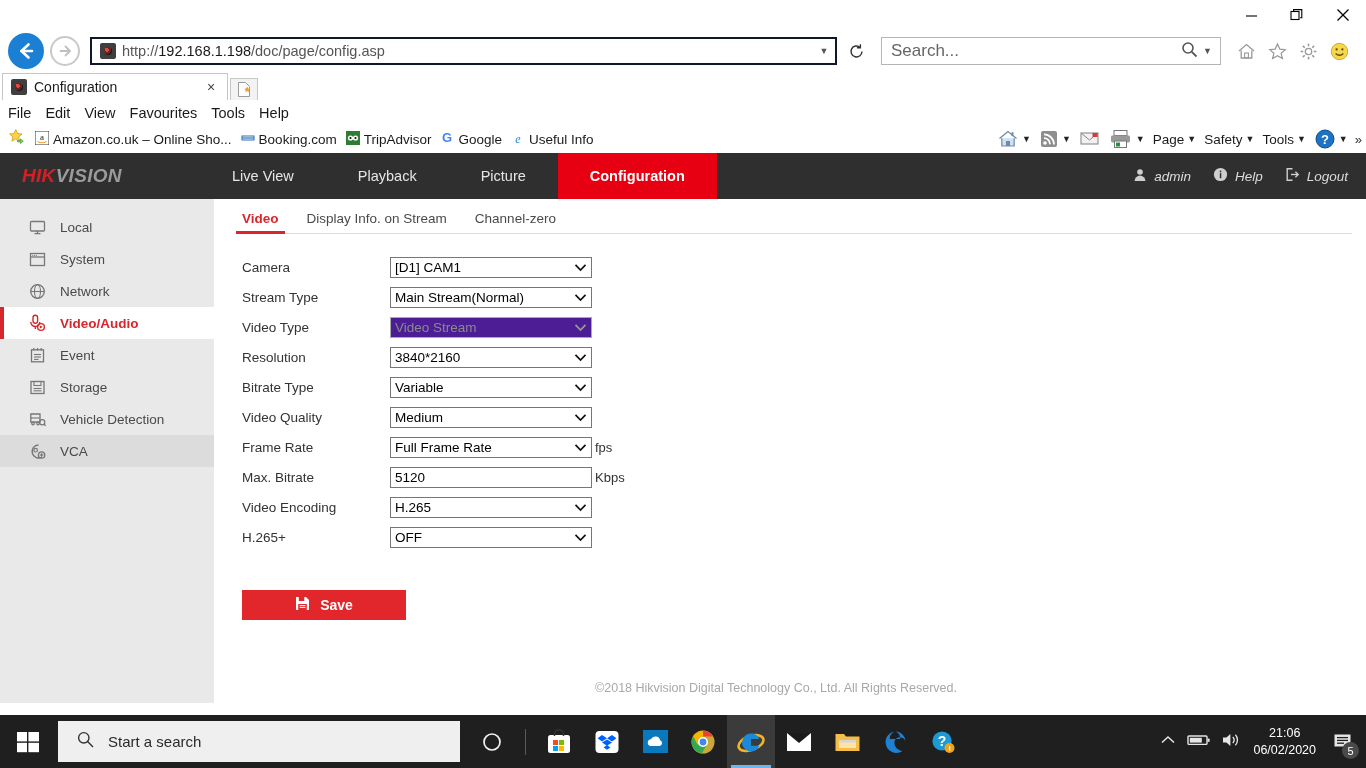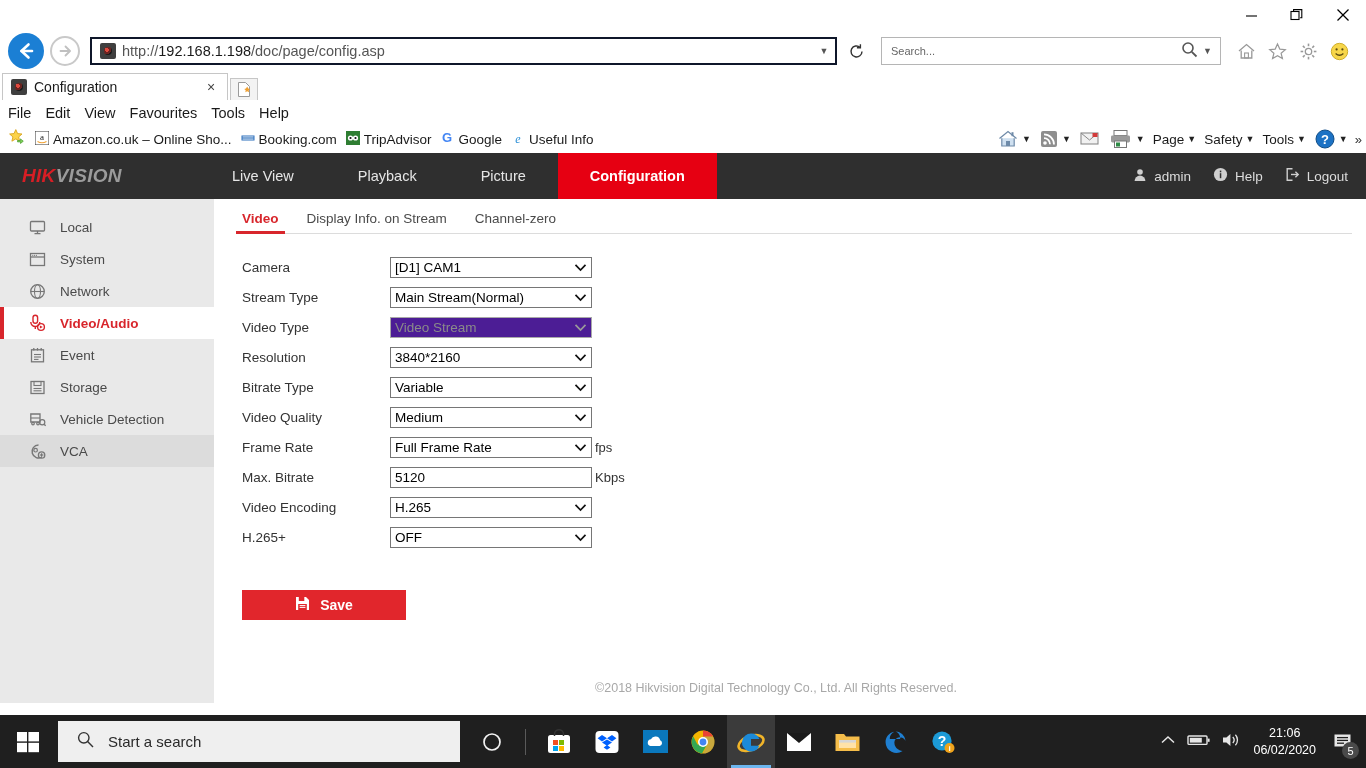--- a/index.html
+++ b/index.html
@@ -53,21 +53,21 @@
   .addr-spacer { flex: 1; }
   .addr-caret { width: 22px; text-align: center; color: #555; font-size: 9px; }
   .refresh-btn {
     width: 30px; height: 28px; display: flex; align-items: center; justify-content: center;
     border: 1px solid transparent; flex: 0 0 auto;
   }
   .search-box {
     flex: 0 0 340px; height: 28px; border: 1px solid #b5b5b5; background: #fff;
     display: flex; align-items: center; margin-left: 6px;
   }
-  .search-ph { font-size: 11px; color: #666; margin-left: 9px; flex: 1; }
+  .search-ph { font-size: 17px; color: #666; margin-left: 9px; flex: 1; }
   .search-mag { margin-right: 4px; }
   .search-caret { font-size: 9px; color: #555; margin-right: 8px; }
   .chrome-icons { display: flex; align-items: center; gap: 5px; margin-left: 8px; }
   .chrome-icons > span { width: 26px; height: 28px; display: flex; align-items: center; justify-content: center; }
 
   
   .tabstrip { height: 28px; display: flex; align-items: flex-end; background: #ffffff; padding-left: 2px; }
   .tab {
     width: 226px; height: 27px; border: 1px solid #c6c6c6; border-bottom: none;
     background: #fff; display: flex; align-items: center; padding: 0 8px; gap: 7px;
@@ -103,21 +103,21 @@
   }
   .hk-logo .red { color: #d81e25; }
   .hk-logo .gray { color: #9b9b9b; }
   .hk-nav { display: flex; align-items: stretch; }
   .hk-nav-item {
     display: flex; align-items: center; justify-content: center;
     color: #e6e6e6; font-size: 14.5px; padding: 0 32px;
   }
   .hk-nav-item.active { background: #e60012; color: #ffffff; font-weight: bold; }
   .hk-user { position: absolute; right: 18px; top: 0; height: 46px; display: flex; align-items: center; gap: 22px; }
-  .hk-user-item { display: flex; align-items: center; gap: 7px; color: #dcdcdc; font-size: 13.5px; }
+  .hk-user-item { display: flex; align-items: center; gap: 7px; color: #dcdcdc; font-size: 13.5px; font-style: italic; }
 
   .hk-body { display: flex; height: 504px; }
 
   .hk-side { width: 214px; background: #e9e9e9; padding-top: 12px; flex: 0 0 214px; }
   .side-item {
     height: 32px; display: flex; align-items: center; gap: 14px; padding-left: 28px;
     font-size: 13.5px; color: #4a4a4a; position: relative;
   }
   .side-item.active { background: #ffffff; color: #d8262c; font-weight: bold; }
   .side-item.active::before {

